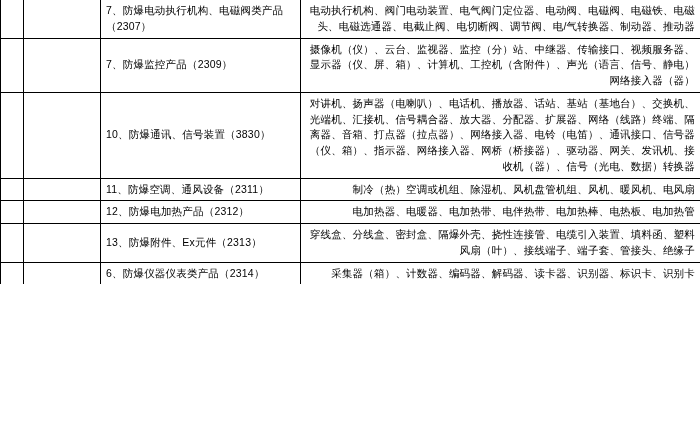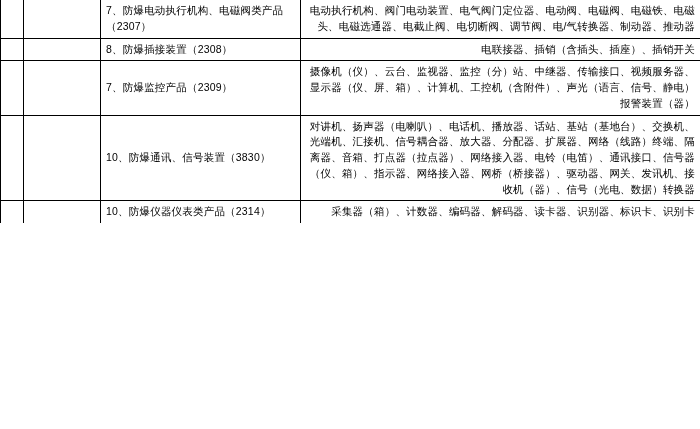--- a/index.html
+++ b/index.html
@@ -85,36 +85,48 @@
     <tbody>
       <tr>
         <td class="col-a top-cut"></td>
         <td class="col-b top-cut"></td>
         <td class="col-c cat top-cut">7、防爆电动执行机构、电磁阀类产品（2307）</td>
         <td class="col-d items top-cut">电动执行机构、阀门电动装置、电气阀门定位器、电动阀、电磁阀、电磁铁、电磁头、电磁选通器、电截止阀、电切断阀、调节阀、电/气转换器、制动器、推动器</td>
       </tr>
       <tr>
         <td class="col-a"></td>
         <td class="col-b"></td>
-        <td class="col-c cat">8、防爆插接装置（2308）</td>
-        <td class="col-d items">电联接器、插销（含插头、插座）、插销开关</td>
-      </tr>
-      <tr>
-        <td class="col-a"></td>
-        <td class="col-b"></td>
         <td class="col-c cat">7、防爆监控产品（2309）</td>
-        <td class="col-d items">摄像机（仪）、云台、监视器、监控（分）站、中继器、传输接口、视频服务器、显示器（仪、屏、箱）、计算机、工控机（含附件）、声光（语言、信号、静电）报警装置（器）</td>
+        <td class="col-d items">摄像机（仪）、云台、监视器、监控（分）站、中继器、传输接口、视频服务器、显示器（仪、屏、箱）、计算机、工控机（含附件）、声光（语言、信号、静电）网络接入器（器）</td>
       </tr>
       <tr>
         <td class="col-a"></td>
         <td class="col-b"></td>
         <td class="col-c cat">10、防爆通讯、信号装置（3830）</td>
         <td class="col-d items">对讲机、扬声器（电喇叭）、电话机、播放器、话站、基站（基地台）、交换机、光端机、汇接机、信号耦合器、放大器、分配器、扩展器、网络（线路）终端、隔离器、音箱、打点器（拉点器）、网络接入器、电铃（电笛）、通讯接口、信号器（仪、箱）、指示器、网络接入器、网桥（桥接器）、驱动器、网关、发讯机、接收机（器）、信号（光电、数据）转换器</td>
       </tr>
       <tr>
+        <td class="col-a"></td>
+        <td class="col-b"></td>
+        <td class="col-c cat">11、防爆空调、通风设备（2311）</td>
+        <td class="col-d items">制冷（热）空调或机组、除湿机、风机盘管机组、风机、暖风机、电风扇</td>
+      </tr>
+      <tr>
+        <td class="col-a"></td>
+        <td class="col-b"></td>
+        <td class="col-c cat">12、防爆电加热产品（2312）</td>
+        <td class="col-d items">电加热器、电暖器、电加热带、电伴热带、电加热棒、电热板、电加热管</td>
+      </tr>
+      <tr>
+        <td class="col-a"></td>
+        <td class="col-b"></td>
+        <td class="col-c cat">13、防爆附件、Ex元件（2313）</td>
+        <td class="col-d items">穿线盒、分线盒、密封盒、隔爆外壳、挠性连接管、电缆引入装置、填料函、塑料风扇（叶）、接线端子、端子套、管接头、绝缘子</td>
+      </tr>
+      <tr>
         <td class="col-a bottom-cut"></td>
         <td class="col-b bottom-cut"></td>
-        <td class="col-c cat bottom-cut">10、防爆仪器仪表类产品（2314）</td>
+        <td class="col-c cat bottom-cut">6、防爆仪器仪表类产品（2314）</td>
         <td class="col-d items bottom-cut">采集器（箱）、计数器、编码器、解码器、读卡器、识别器、标识卡、识别卡</td>
       </tr>
     </tbody>
   </table>
 </div>
 
 </body></html>

